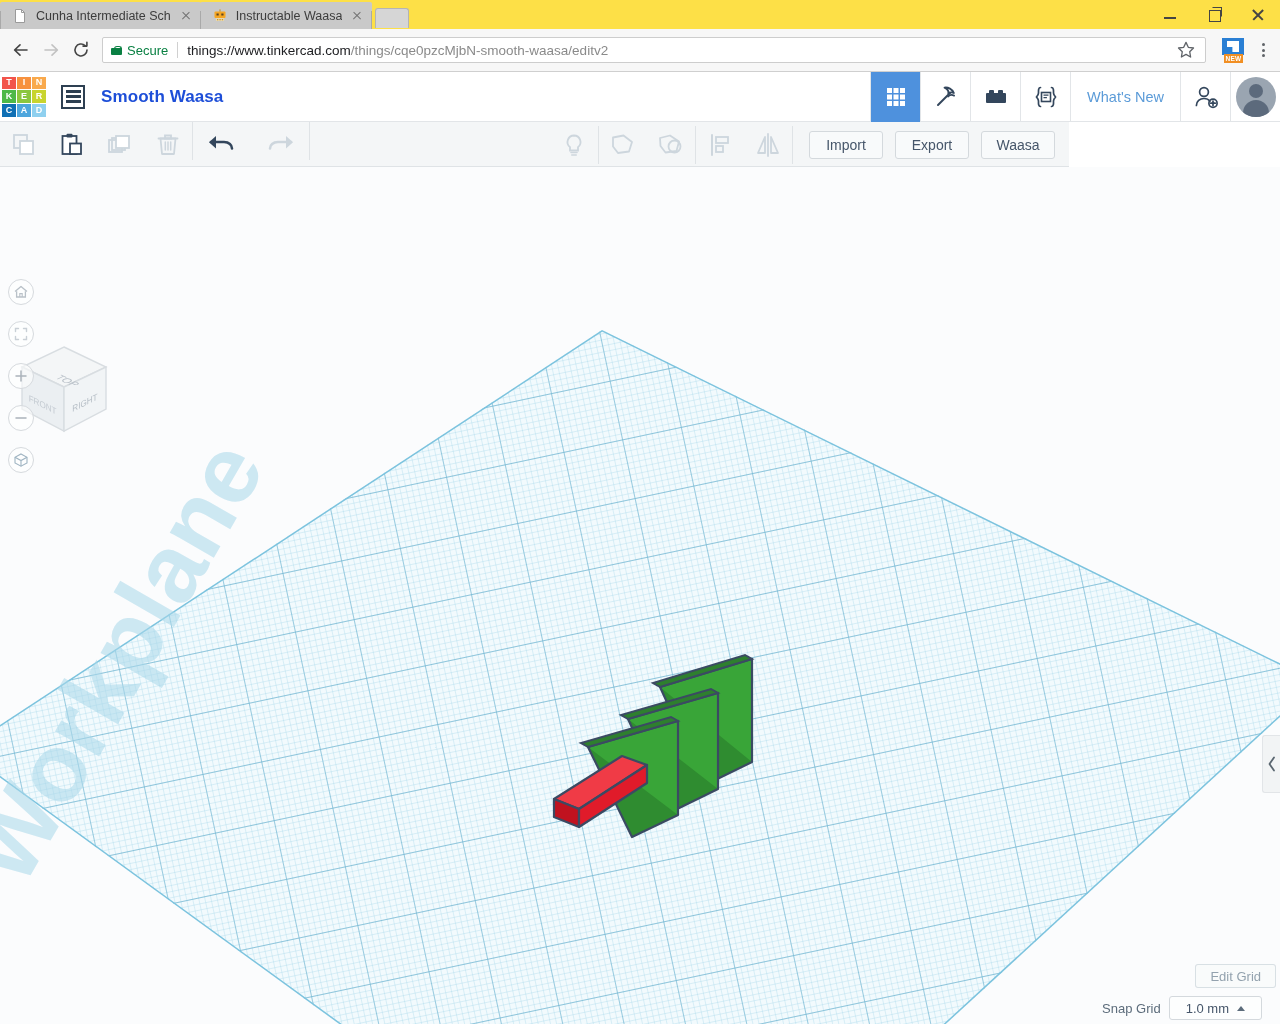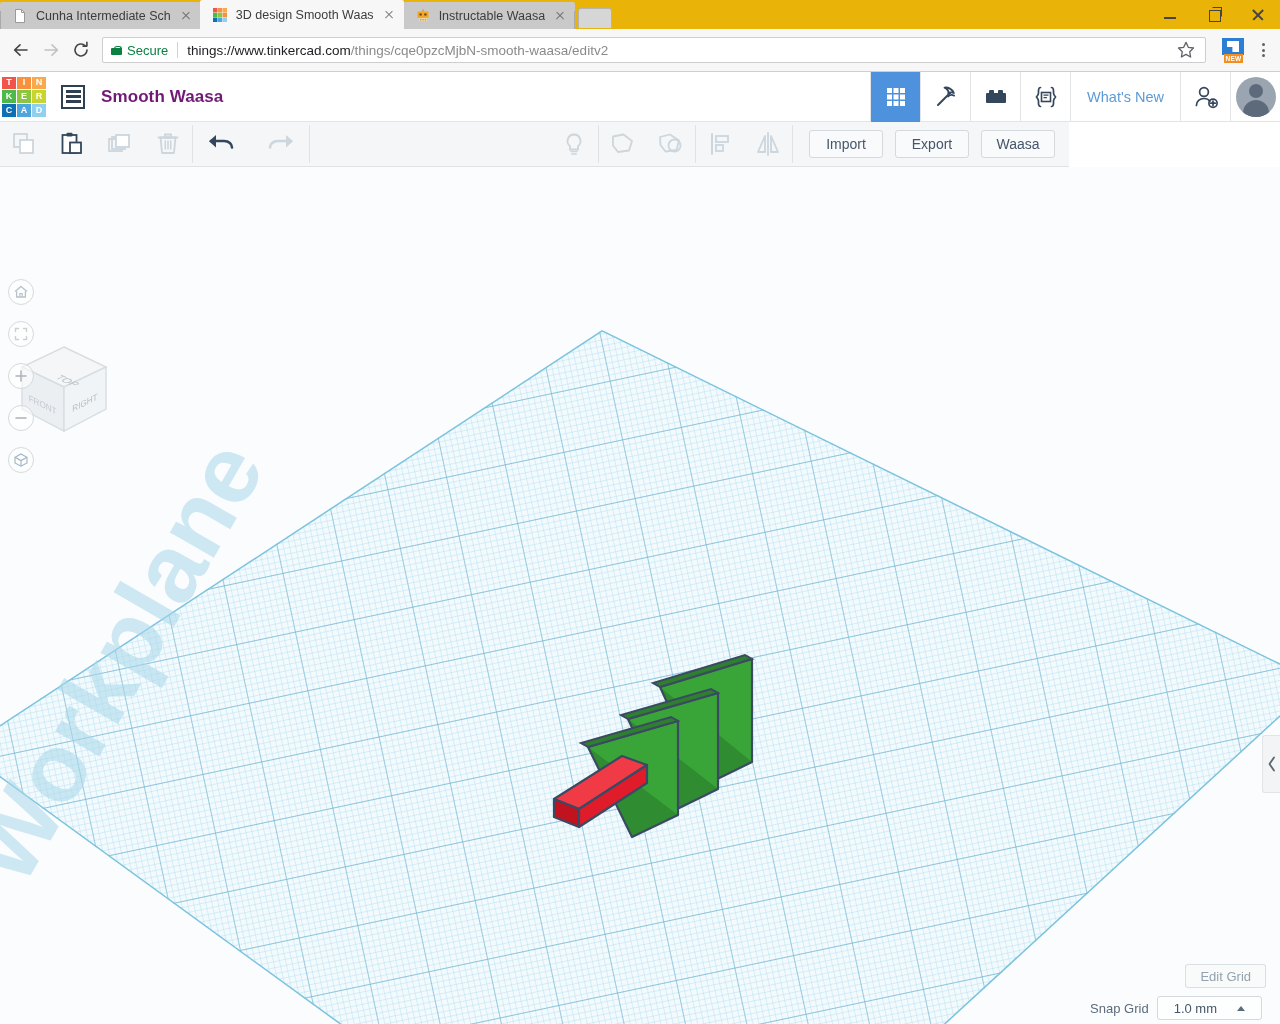--- a/index.html
+++ b/index.html
@@ -5,21 +5,21 @@
   * { box-sizing: border-box; margin: 0; padding: 0; }
   html, body {
     width: 1280px; height: 1024px;
     font-family: "Liberation Sans", sans-serif;
     overflow: hidden; background: #ffffff;
   }
 
   
   .browser-top {
     width: 1280px; height: 29px;
-    background: #eab308;
+    background: #fde047;
     position: relative;
     display: flex; align-items: flex-end;
   }
   .tabstrip { display: flex; align-items: flex-end; height: 29px; }
   .tab {
     position: relative;
     height: 27px;
     display: flex; align-items: center;
     padding: 0 6px 0 12px;
     background: #c9c9c9;
@@ -184,21 +184,21 @@
     width: 24px; height: 24px; margin-left: 15px;
     border: 2px solid #2e4052; flex:0 0 24px;
     display:flex; flex-direction:column; justify-content:center;
     gap:2px; padding: 0 2.5px;
   }
   .tc-menu-icon i {
     display:block; height: 3px; background:#2e4052; width:100%;
     position: relative;
   }
   .tc-title {
-    margin-left: 16px; font-size: 17px; color: #701a75;
+    margin-left: 16px; font-size: 17px; color: #1d4ed8;
     font-weight: 600; letter-spacing: .1px;
   }
   .tc-header-right {
     margin-left: auto; display: flex; align-items: center; height: 50px;
   }
   .hdr-btn {
     width: 50px; height: 50px;
     display: flex; align-items: center; justify-content: center;
     border-left: 1px solid #e2e5e8;
     position: relative;
@@ -223,21 +223,21 @@
   }
   .avatar::after {
     content:""; position:absolute; left:7px; top:23px;
     width:26px; height:22px; border-radius:13px 13px 0 0; background:#5c6a7c;
   }
 
   
   .tc-toolbar {
     width:1069px; height:45px; background:#f4f6f7;
     border-bottom:1px solid #dfe3e6;
-    display:flex; align-items:center; position:relative;
+    display:flex; align-items:flex-start; position:relative;
   }
   .tb-group { display:flex; align-items:center; height:45px; }
   .tb-btn {
     width:48px; height:45px; display:flex; align-items:center;
     justify-content:center; position:relative;
   }
   .tb-sep { width:1px; height:38px; background:#dfe3e6; }
   .tb-right { margin-left:auto; display:flex; align-items:center; height:45px; }
   .tb-text-btn {
     height:28px; min-width:74px; padding:0 14px; margin-right:12px;
@@ -266,36 +266,36 @@
   .navctl svg { display:block; }
 
   .panel-handle {
     position:absolute; right:0; top:568px; width:18px; height:58px;
     background:#f2f4f5; border:1px solid #e2e5e8; border-right:none;
     border-top-left-radius:3px; border-bottom-left-radius:3px;
     display:flex; align-items:center; justify-content:center;
   }
 
   .edit-grid-btn {
-    position:absolute; right:14px; bottom:42px;
+    position:absolute; right:4px; bottom:42px;
     height:24px; padding:0 14px;
     border:1px solid rgba(190,200,208,.55); border-radius:3px;
     background:rgba(247,249,250,.55); color:#93a2ae; font-size:13px;
     display:flex; align-items:center;
   }
   .snap-row {
     position:absolute; right:18px; bottom:10px;
     display:flex; align-items:center; gap:8px;
   }
   .snap-label { color:#5c6c7b; font-size:13px; }
   .snap-select {
     height:24px; min-width:78px; padding:0 16px;
     border:1px solid #d4d9dd; border-radius:3px; background:#fdfefe;
     color:#46566a; font-size:13px;
-    display:flex; align-items:center; justify-content:space-between; gap:20px;
+    display:flex; align-items:center; justify-content:space-between; gap:8px;
   }
   .caret-up {
     width:0;height:0;border-left:4px solid transparent;
     border-right:4px solid transparent;border-bottom:5px solid #5c6c7b;
   }
 </style>
 </head>
 <body>
 
 <div class="browser-top">
@@ -305,37 +305,20 @@
       <span class="tab-favicon">
         <svg width="16" height="16" viewBox="0 0 16 16">
           <path d="M3.5 1.5h6l3 3v10h-9z" fill="#fff" stroke="#9a9a9a" stroke-width="1"></path>
           <path d="M9.5 1.5v3h3" fill="none" stroke="#9a9a9a" stroke-width="1"></path>
         </svg>
       </span>
       <span class="tab-title">Cunha Intermediate Sch</span>
       <span class="tab-close"></span>
     </div>
 
-    <div class="tab active">
-      <span class="tab-favicon">
-        <svg width="16" height="16" viewBox="0 0 16 16">
-          <rect x="1" y="1" width="4.4" height="4.4" fill="#f2544b"></rect>
-          <rect x="5.8" y="1" width="4.4" height="4.4" fill="#f7913e"></rect>
-          <rect x="10.6" y="1" width="4.4" height="4.4" fill="#f9a94c"></rect>
-          <rect x="1" y="5.8" width="4.4" height="4.4" fill="#4eb848"></rect>
-          <rect x="5.8" y="5.8" width="4.4" height="4.4" fill="#8cc63f"></rect>
-          <rect x="10.6" y="5.8" width="4.4" height="4.4" fill="#f7913e"></rect>
-          <rect x="1" y="10.6" width="4.4" height="4.4" fill="#0f6fb4"></rect>
-          <rect x="5.8" y="10.6" width="4.4" height="4.4" fill="#4ea6dd"></rect>
-          <rect x="10.6" y="10.6" width="4.4" height="4.4" fill="#8fd0ef"></rect>
-        </svg>
-      </span>
-      <span class="tab-title">3D design Smooth Waas</span>
-      <span class="tab-close"></span>
-    </div>
 
     <div class="tab">
       <span class="tab-favicon">
         <svg width="16" height="16" viewBox="0 0 16 16">
           <rect x="2.5" y="3.5" width="11" height="6.5" rx="1" fill="#f5a623"></rect>
           <rect x="4" y="10" width="8" height="3" fill="#e8d9b0"></rect>
           <rect x="5" y="11" width="1.3" height="1.3" fill="#c9952c"></rect>
           <rect x="7.4" y="11" width="1.3" height="1.3" fill="#c9952c"></rect>
           <rect x="9.8" y="11" width="1.3" height="1.3" fill="#c9952c"></rect>
           <rect x="4.5" y="5.5" width="2.2" height="2" fill="#5b4220"></rect>

